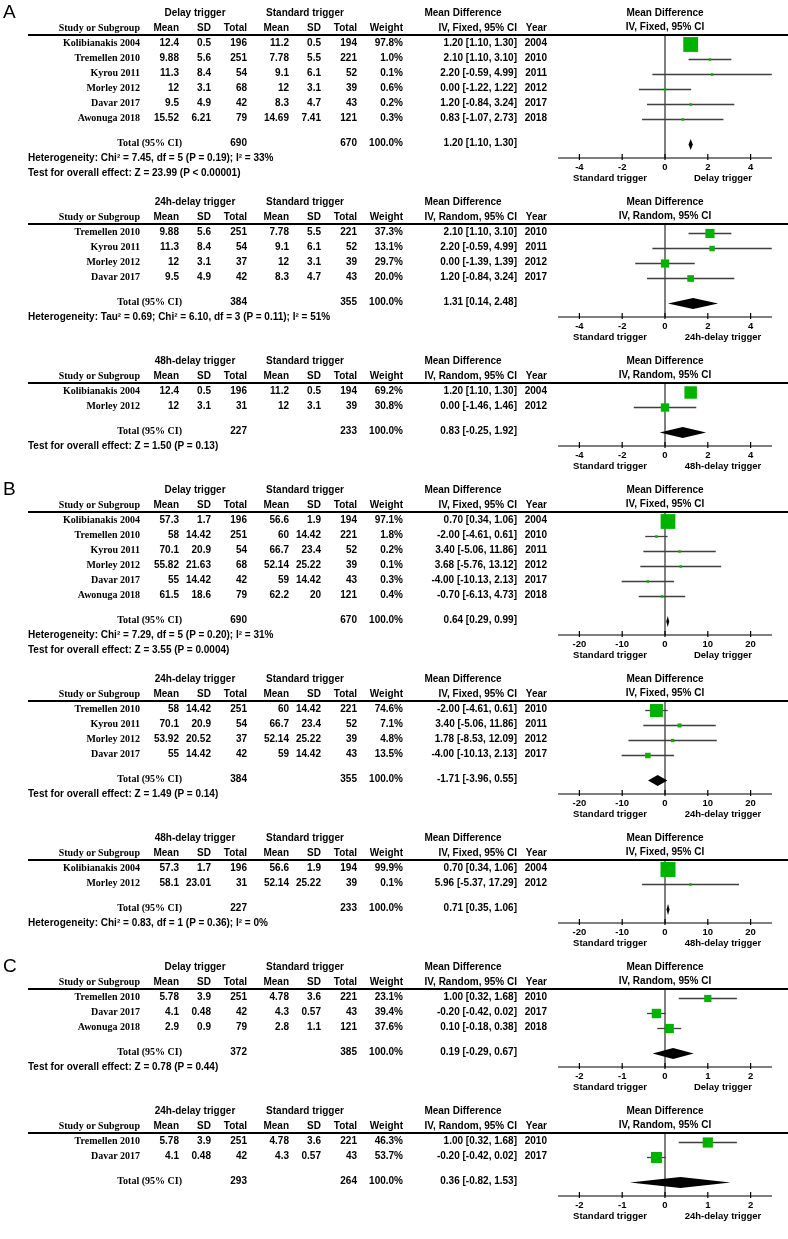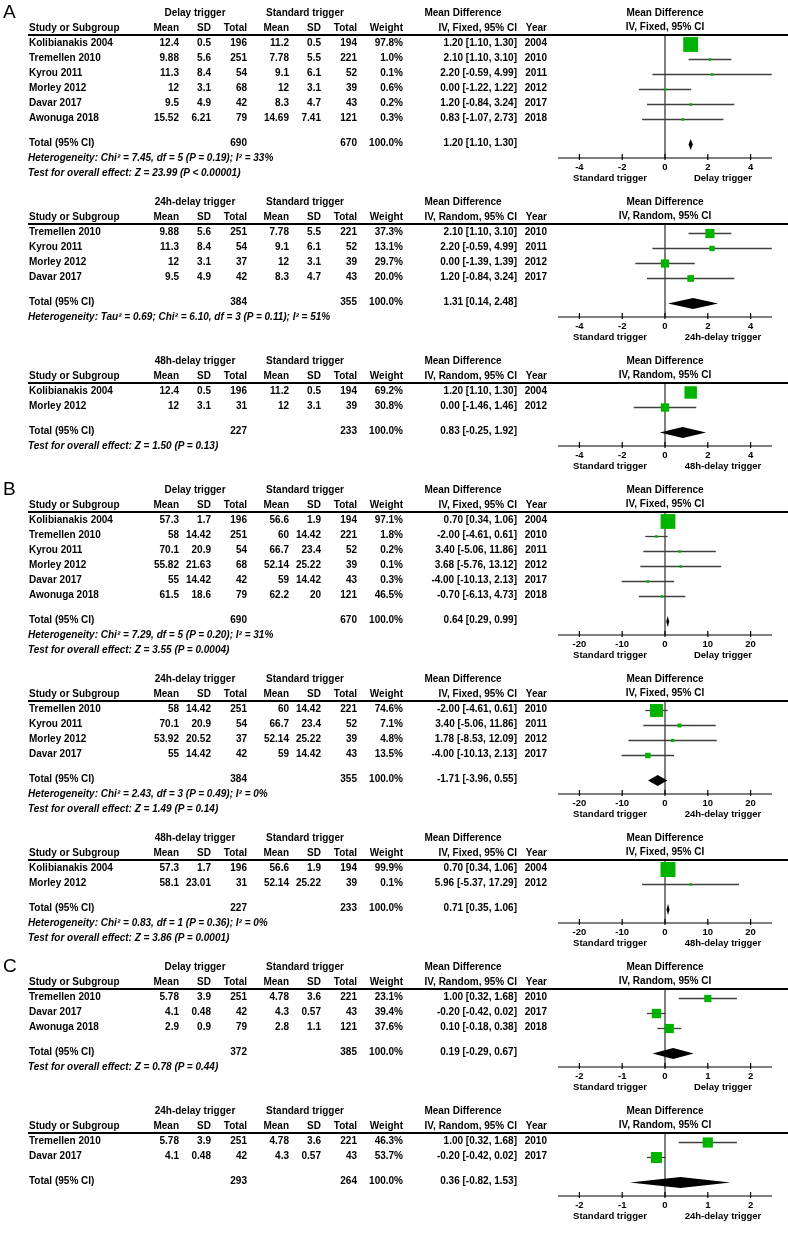--- a/index.html
+++ b/index.html
@@ -4,24 +4,24 @@
 <style>
   html,body{margin:0;padding:0;background:#fff;}
   body{width:788px;font-family:"Liberation Sans",sans-serif;font-weight:bold;font-size:10px;color:#000;}
   #figure{position:relative;width:788px;padding-top:5px;}
   .subplot{position:relative;width:788px;margin-bottom:8px;}
   .panel-label{position:absolute;left:3px;top:-4px;font-size:19px;font-weight:400;}
   .tbl{position:absolute;left:28px;top:0;width:522px;}
   .trow{display:grid;grid-template-columns:112px 42px 32px 36px 42px 32px 36px 46px 114px 30px;height:15px;line-height:15px;}
   .cell{white-space:nowrap;}
   .r{text-align:right;padding-right:3px;}
-  .l{text-align:left;padding-left:1px;}
+  .l{text-align:right;padding-left:1px;font-family:Liberation Serif, serif;}
   .ctr{text-align:center;}
   .hrule{position:absolute;left:28px;width:760px;top:29px;height:2px;background:#000;}
-  .span-row{height:15px;line-height:15px;white-space:nowrap;font-style:italic;}
+  .span-row{height:15px;line-height:15px;white-space:nowrap;}
   .blank{height:10px;}
   svg.plot{position:absolute;left:550px;top:0;overflow:visible;}
   svg.plot text{font-family:"Liberation Sans",sans-serif;font-weight:bold;fill:#000;}
   .t10{font-size:10px;}
   .t9{font-size:9.5px;}
 </style>
 </head>
 <body>
 
 <div id="figure">
@@ -426,21 +426,21 @@
           <div class="cell r">2017</div>
         </div>
         <div class="trow">
           <div class="cell l">Awonuga 2018</div>
           <div class="cell r">61.5</div>
           <div class="cell r">18.6</div>
           <div class="cell r">79</div>
           <div class="cell r">62.2</div>
           <div class="cell r">20</div>
           <div class="cell r">121</div>
-          <div class="cell r">46.5%</div>
+          <div class="cell r">0.4%</div>
           <div class="cell r">-0.70 [-6.13, 4.73]</div>
           <div class="cell r">2018</div>
         </div>
         <div class="blank"></div>
         <div class="trow">
           <div class="cell l" style="grid-column: 1 / 3;">Total (95% CI)</div>
           <div class="cell r" style="grid-column: 4 / 5;">690</div>
           <div class="cell r" style="grid-column: 7 / 8;">670</div>
           <div class="cell r">100.0%</div>
           <div class="cell r">0.64 [0.29, 0.99]</div>
@@ -549,21 +549,20 @@
           <div class="cell r">2017</div>
         </div>
         <div class="blank"></div>
         <div class="trow">
           <div class="cell l" style="grid-column: 1 / 3;">Total (95% CI)</div>
           <div class="cell r" style="grid-column: 4 / 5;">384</div>
           <div class="cell r" style="grid-column: 7 / 8;">355</div>
           <div class="cell r">100.0%</div>
           <div class="cell r">-1.71 [-3.96, 0.55]</div>
         </div>
-        <div class="span-row">Heterogeneity: Chi² = 2.43, df = 3 (P = 0.49); I² = 0%</div>
         <div class="span-row">Test for overall effect: Z = 1.49 (P = 0.14)</div>
       </div>
       <div class="hrule"></div>
       <svg width="238" height="151" class="plot">
         <text x="115" y="11" text-anchor="middle" class="t10">Mean Difference</text>
         <text x="115" y="25" text-anchor="middle" class="t10">IV, Fixed, 95% CI</text>
         <line x1="115" y1="31" x2="115" y2="123" stroke="#000" stroke-width="1"></line>
         <line x1="95.2692" y1="39.5" x2="117.6108" y2="39.5" stroke="#3f3f3f" stroke-width="1.3"></line>
         <rect x="99.96215313549324" y="33.02215313549325" width="12.95569372901351" height="12.95569372901351" fill="#00b300"></rect>
         <line x1="93.3432" y1="54.5" x2="165.76080000000002" y2="54.5" stroke="#3f3f3f" stroke-width="1.3"></line>
@@ -633,21 +632,20 @@
         </div>
         <div class="blank"></div>
         <div class="trow">
           <div class="cell l" style="grid-column: 1 / 3;">Total (95% CI)</div>
           <div class="cell r" style="grid-column: 4 / 5;">227</div>
           <div class="cell r" style="grid-column: 7 / 8;">233</div>
           <div class="cell r">100.0%</div>
           <div class="cell r">0.71 [0.35, 1.06]</div>
         </div>
         <div class="span-row">Heterogeneity: Chi² = 0.83, df = 1 (P = 0.36); I² = 0%</div>
-        <div class="span-row">Test for overall effect: Z = 3.86 (P = 0.0001)</div>
       </div>
       <div class="hrule"></div>
       <svg width="238" height="121" class="plot">
         <text x="115" y="11" text-anchor="middle" class="t10">Mean Difference</text>
         <text x="115" y="25" text-anchor="middle" class="t10">IV, Fixed, 95% CI</text>
         <line x1="115" y1="31" x2="115" y2="93" stroke="#000" stroke-width="1"></line>
         <line x1="116.4552" y1="39.5" x2="119.5368" y2="39.5" stroke="#3f3f3f" stroke-width="1.3"></line>
         <rect x="110.49975093796904" y="32.003750937969045" width="14.992498124061914" height="14.992498124061914" fill="#00b300"></rect>
         <line x1="92.0164" y1="54.5" x2="189.00119999999998" y2="54.5" stroke="#3f3f3f" stroke-width="1.3"></line>
         <rect x="139.2588" y="53.25" width="2.5" height="2.5" fill="#00b300"></rect>

